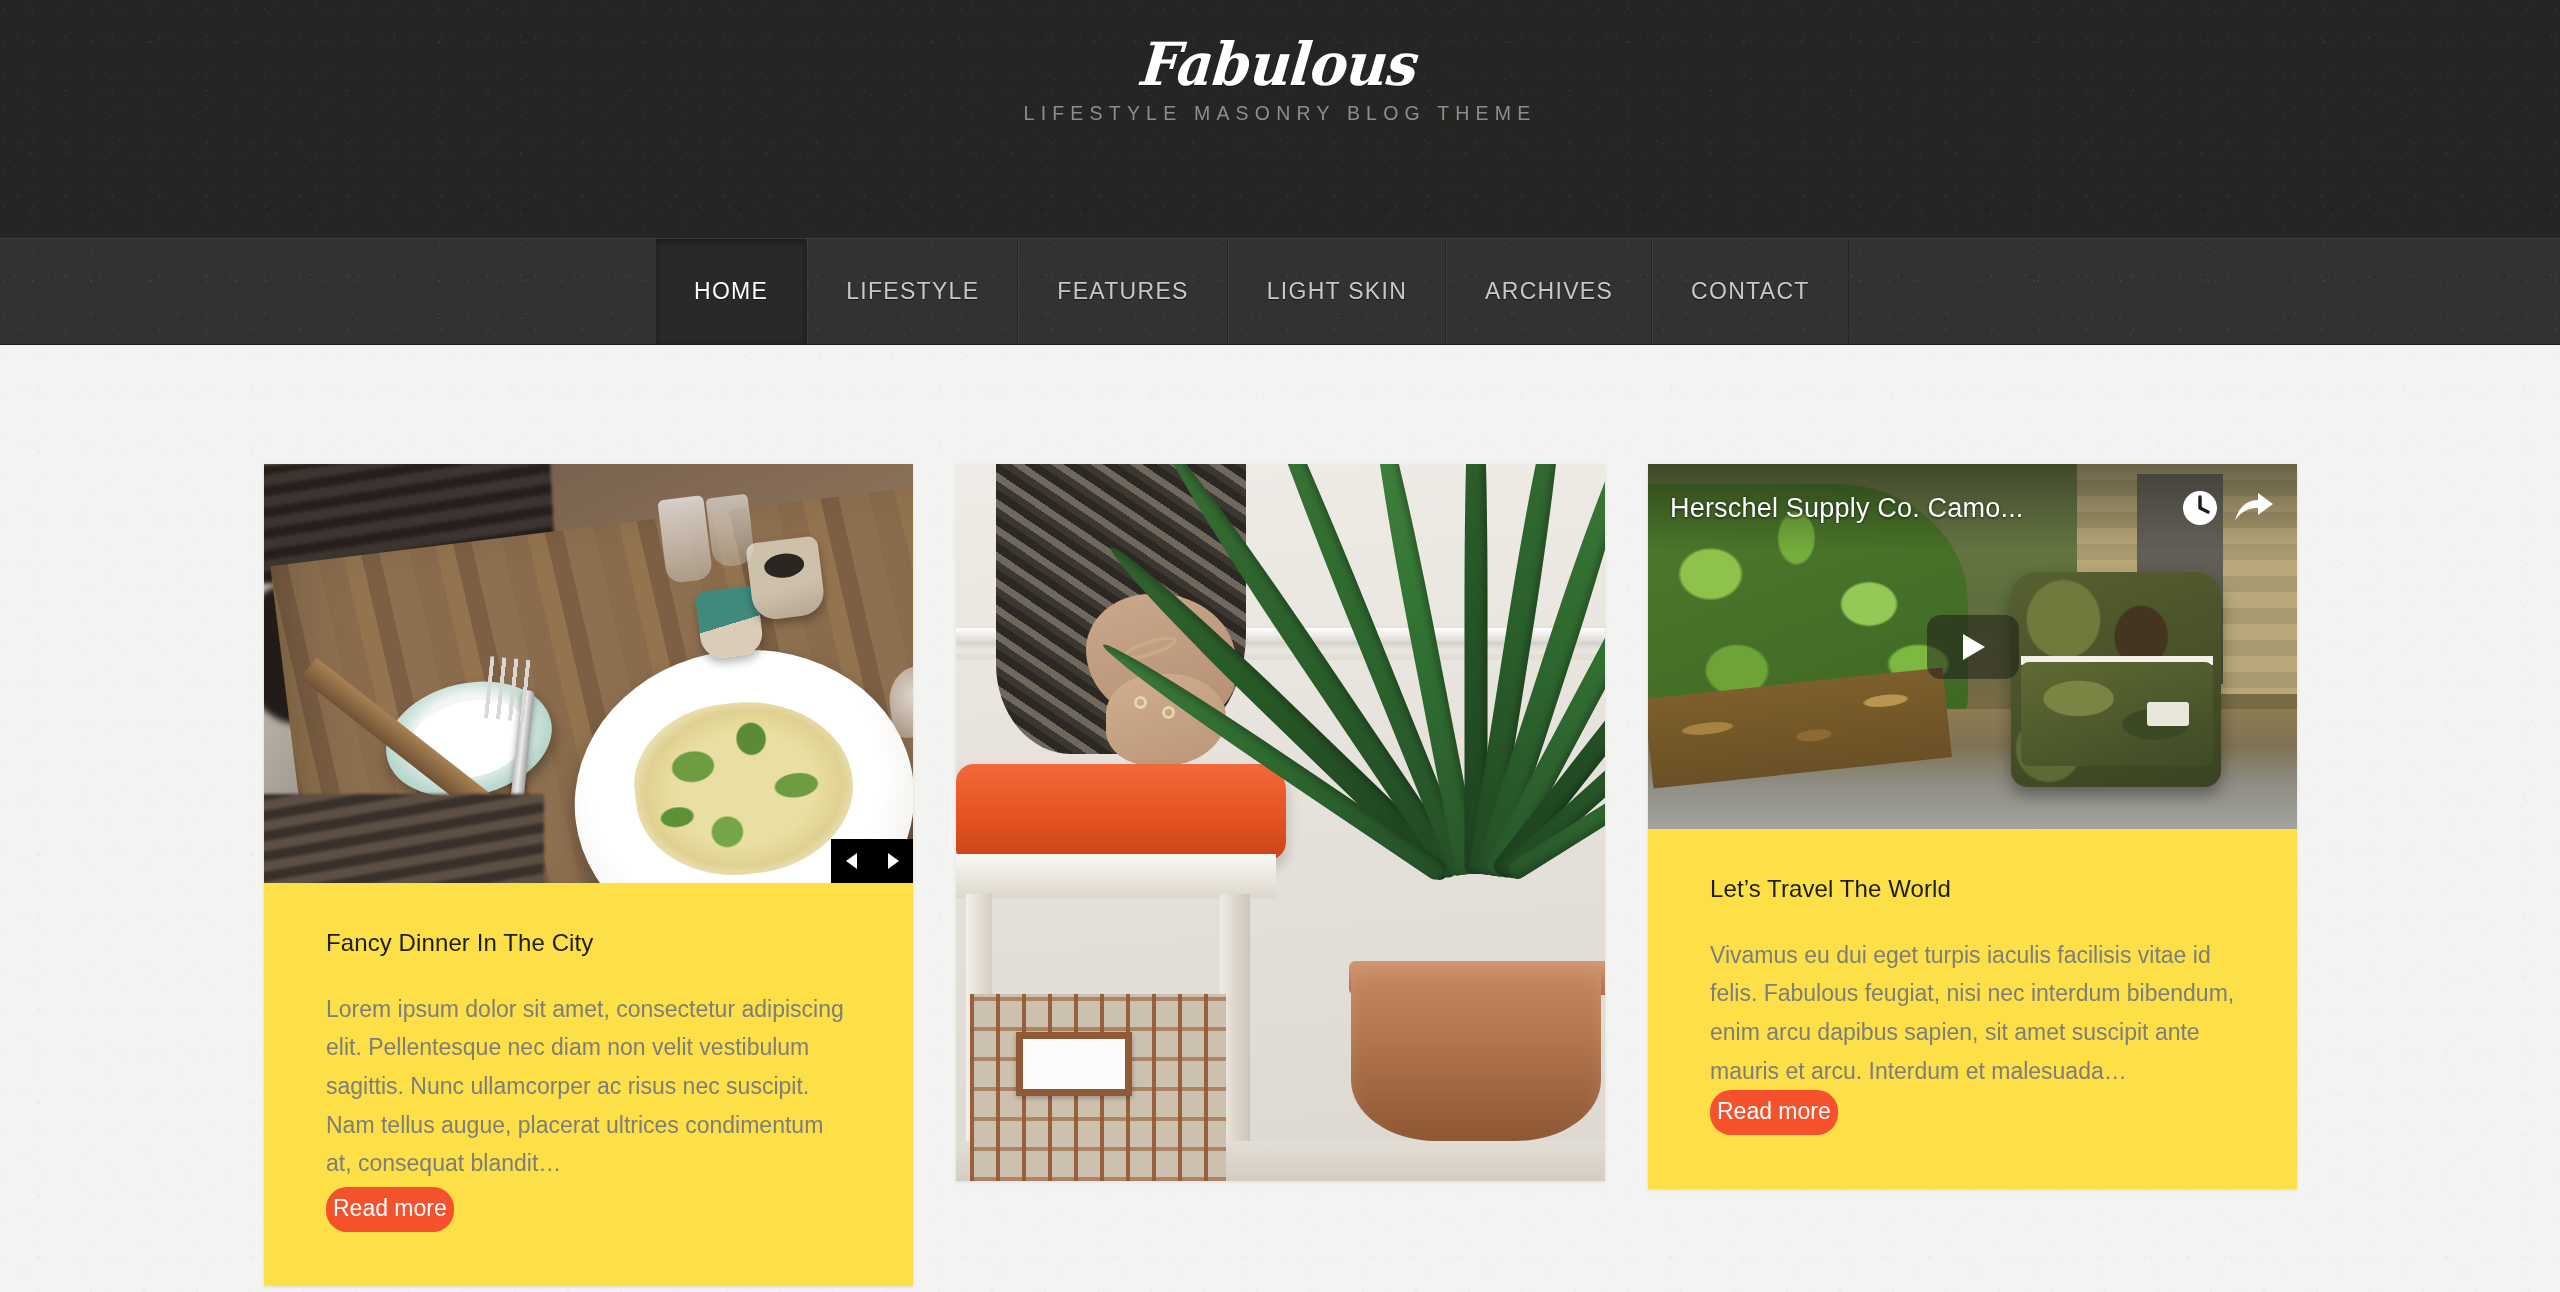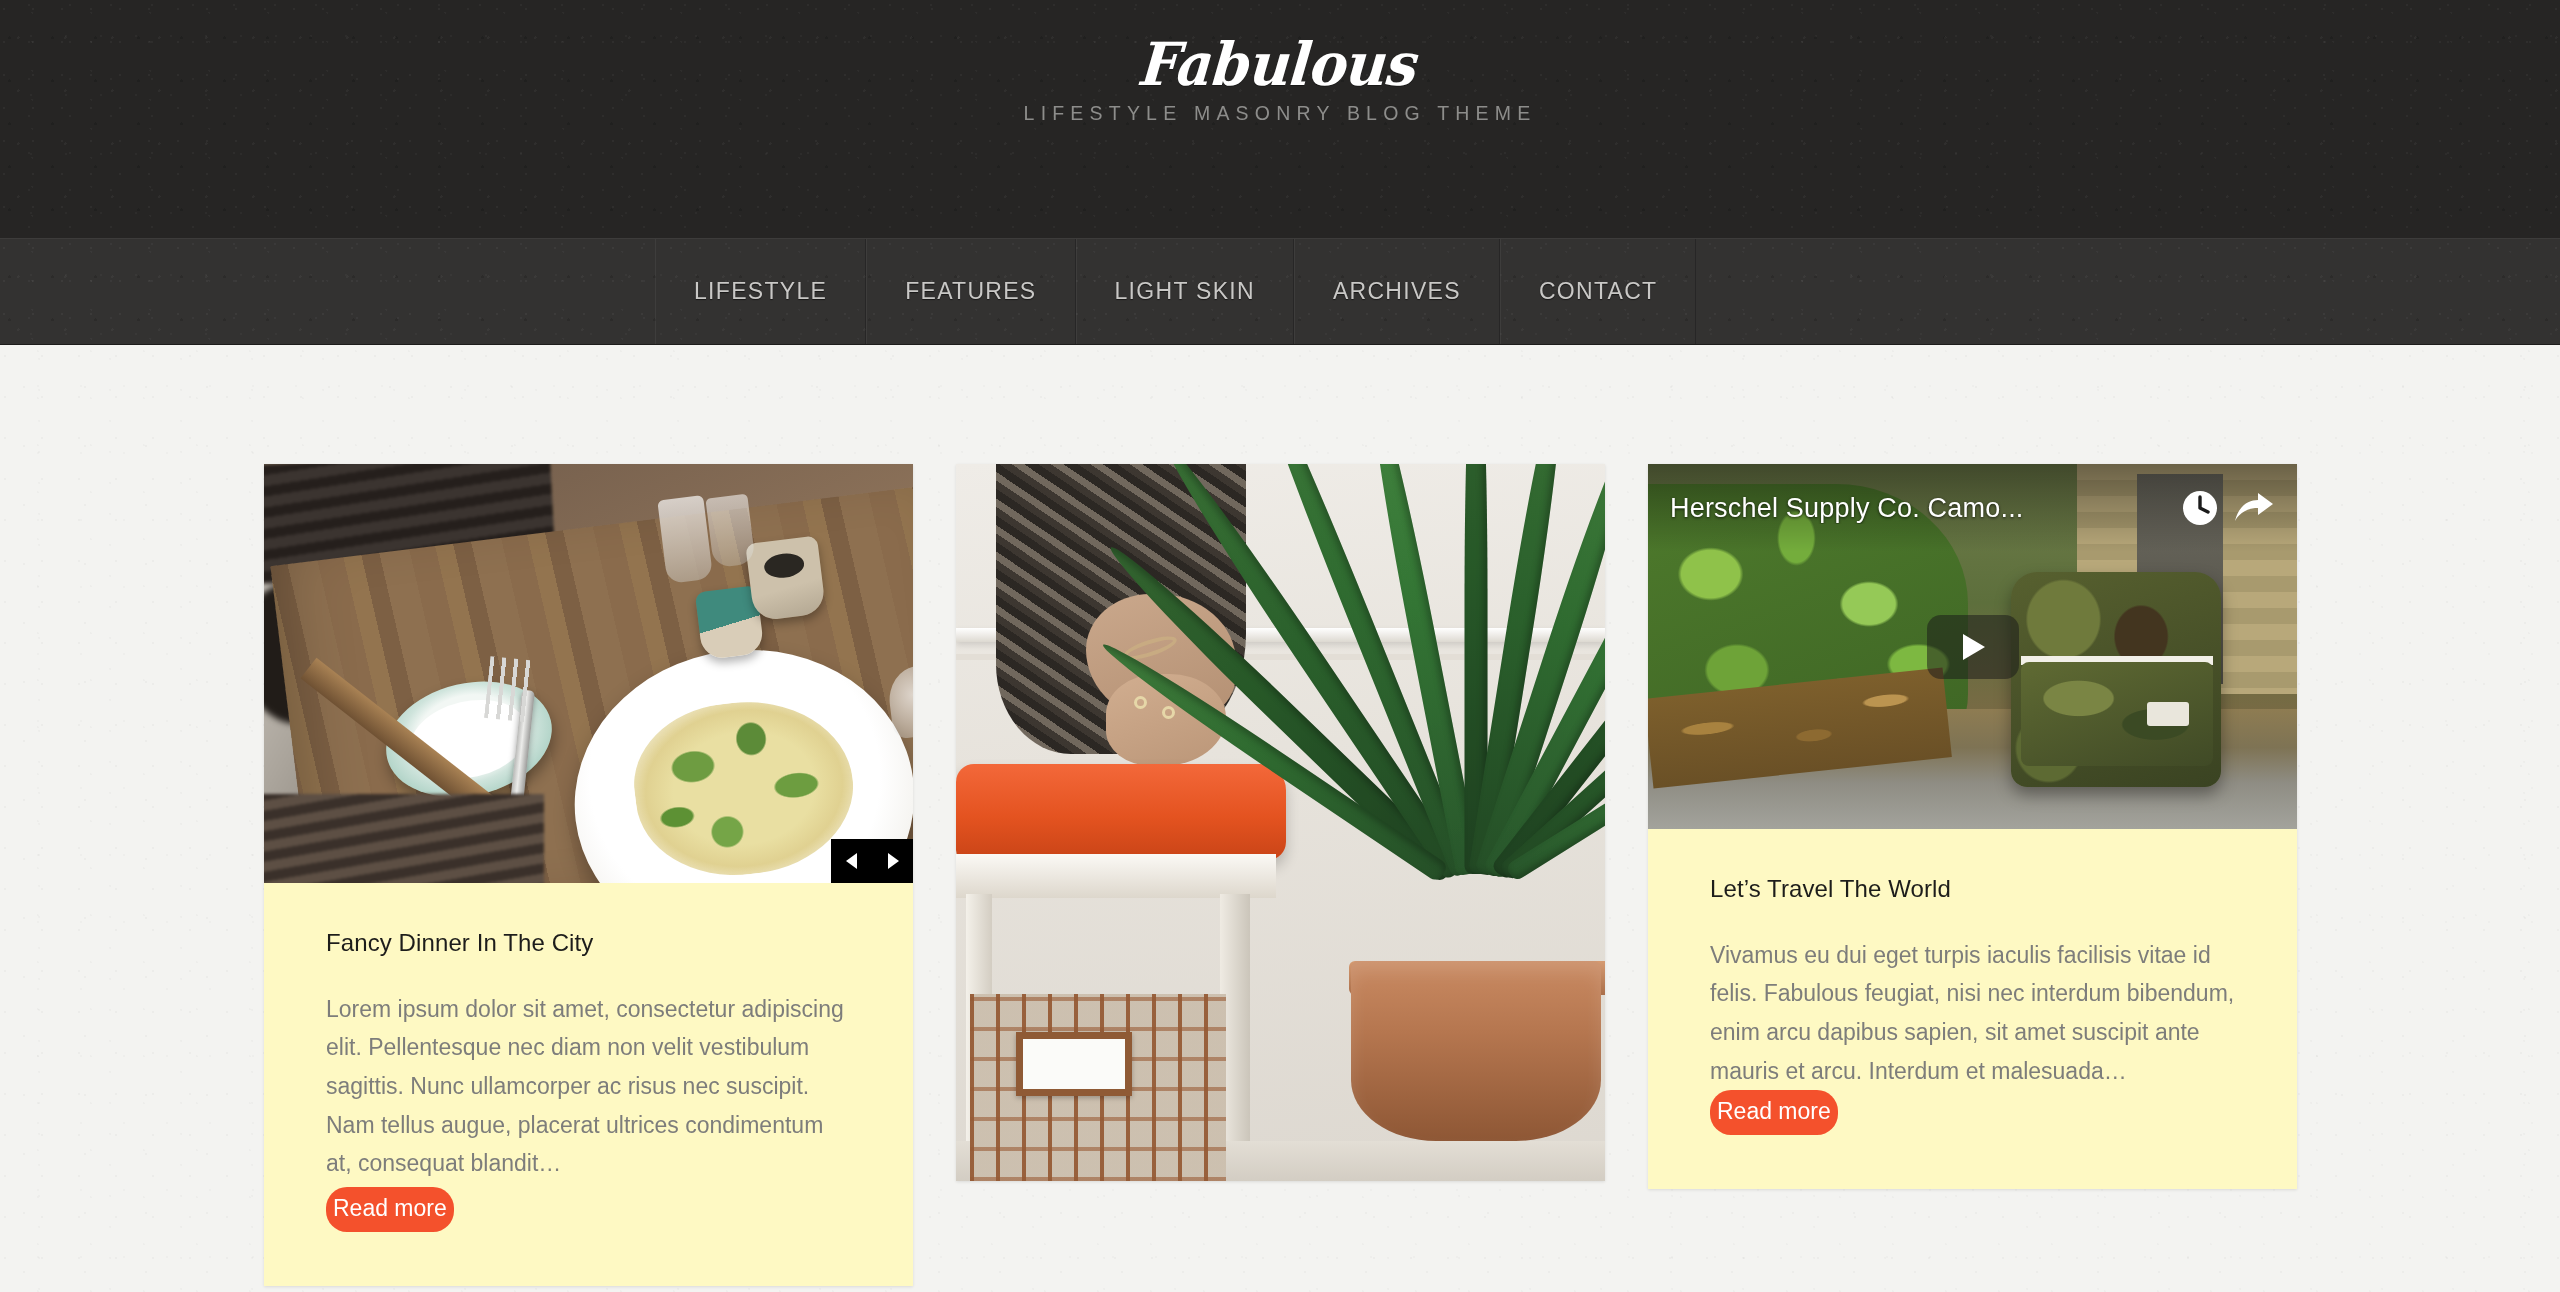--- a/index.html
+++ b/index.html
@@ -133,21 +133,21 @@
     position: relative;
     z-index: 2;
     display: flex;
     gap: 43px;
     padding: 119px 0 0 264px;
     align-items: flex-start;
   }
 
   .post-card {
     width: 649px;
-    background: #fef9c3;
+    background: #fde047;
     box-shadow: 0 1px 3px rgba(0,0,0,.10);
     flex: 0 0 auto;
     overflow: hidden;
   }
 
   .card-media { position: relative; overflow: hidden; }
 
   .card-body { padding: 46px 62px 54px 62px; }
 
   .card-title {
@@ -480,20 +480,21 @@
 </head>
 <body>
 
 <header id="site-header" class="noise-dark">
   <div id="site-logo">Fabulous</div>
   <div id="site-tagline">LIFESTYLE MASONRY BLOG THEME</div>
 </header>
 
 <nav id="main-nav" class="noise-dark">
   <ul id="nav-list">
+    <li class="nav-item active">HOME</li>
     <li class="nav-item">LIFESTYLE</li>
     <li class="nav-item">FEATURES</li>
     <li class="nav-item">LIGHT SKIN</li>
     <li class="nav-item">ARCHIVES</li>
     <li class="nav-item">CONTACT</li>
   </ul>
 </nav>
 
 <main id="content-area" class="noise-light">
   <div id="masonry-grid">

